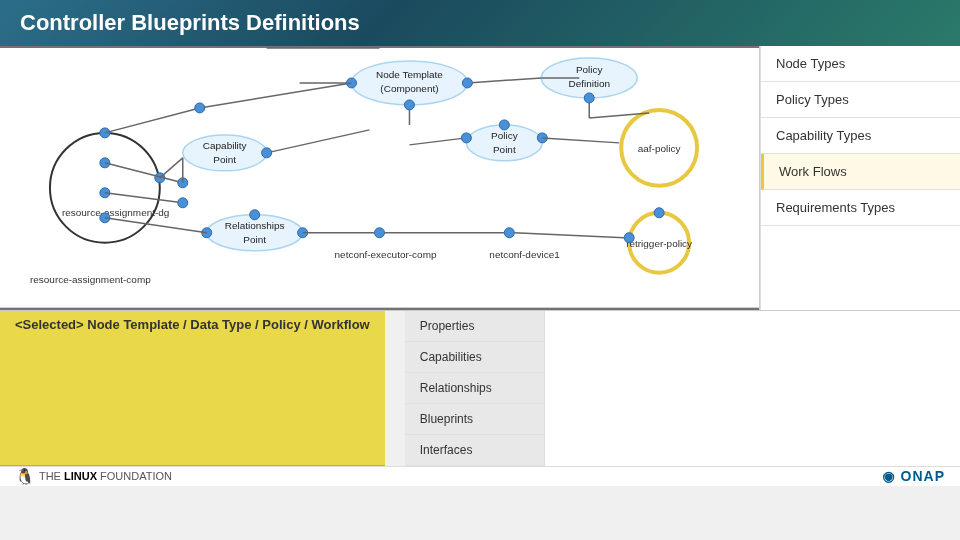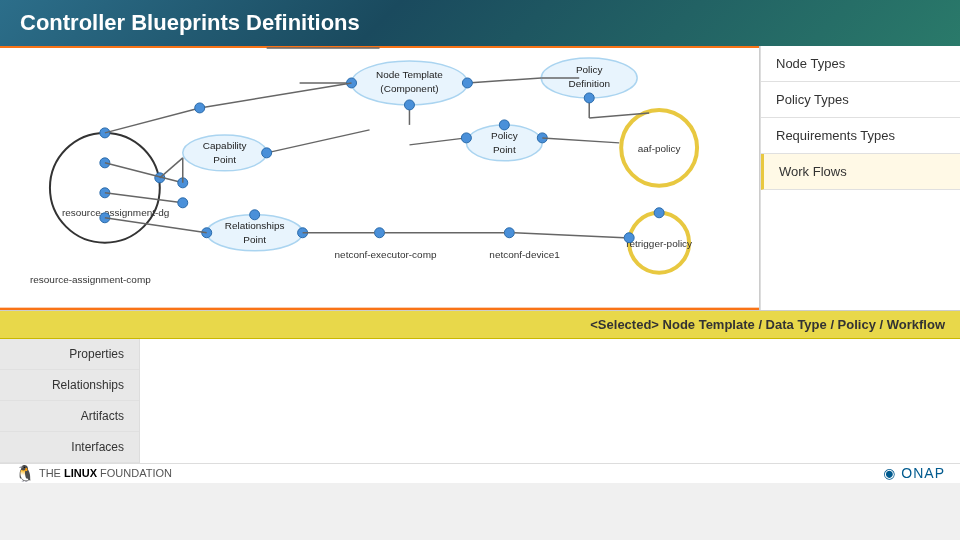--- a/index.html
+++ b/index.html
@@ -32,21 +32,21 @@
 
     
     .main-content {
       display: flex;
       flex: 1;
     }
 
     
     .diagram-area {
       flex: 1;
-      background: #f97316;
+      background: #737373;
       position: relative;
       border-right: 1px solid #ccc;
     }
 
     
     .right-panel {
       width: 200px;
       background: white;
       border-left: 1px solid #ddd;
       display: flex;
@@ -63,37 +63,37 @@
 
     .right-panel-item.active-workflow {
       background: #fff9e6;
       border-left: 3px solid #e8c840;
     }
 
     
     .bottom-section {
       height: 200px;
       display: flex;
-      flex-direction: column;
+      flex-direction: row;
       border-top: 1px solid #ccc;
-      text-align: right;
     }
 
     .selected-bar {
       background: #e8d84a;
       padding: 6px 15px;
       font-size: 13px;
       font-weight: bold;
       color: #333;
       border-bottom: 1px solid #c9b800;
     }
 
     .bottom-panels {
       display: flex;
       flex: 1;
+      padding-left: 20px;
     }
 
     .left-nav {
       width: 140px;
       background: #f5f5f5;
       border-right: 1px solid #ddd;
     }
 
     .left-nav-item {
       padding: 8px 15px;
@@ -309,59 +309,65 @@
     </div>
 
     <div class="right-panel">
       <div class="right-panel-item">
         <span>Node Types</span>
       </div>
       <div class="right-panel-item">
         <span>Policy Types</span>
       </div>
       <div class="right-panel-item">
-        <span>Requirements Types</span>
+        <span>Capability Types</span>
       </div>
       <div class="right-panel-item active-workflow">
         <span>Work Flows</span>
+      </div>
+      <div class="right-panel-item">
+        <span>Requirements Types</span>
       </div>
     </div>
 
   </div>
 
   <div class="bottom-section">
     <div class="selected-bar">
       <span>&lt;Selected&gt; Node Template / Data Type / Policy / Workflow</span>
     </div>
     <div class="bottom-panels">
       <div class="left-nav">
         <div class="left-nav-item">
           <span>Properties</span>
         </div>
         <div class="left-nav-item">
+          <span>Capabilities</span>
+        </div>
+        <div class="left-nav-item">
           <span>Relationships</span>
         </div>
         <div class="left-nav-item">
-          <span>Artifacts</span>
+          <span>Blueprints</span>
         </div>
         <div class="left-nav-item">
           <span>Interfaces</span>
         </div>
       </div>
       <div class="content-panel"></div>
     </div>
   </div>
 
   <div class="footer">
     <div class="footer-logo-linux">
       <span class="tux-icon">🐧</span>
       <span>
         <span class="the">THE </span>
         <span class="linux">LINUX</span>
         <span class="foundation"> FOUNDATION</span>
       </span>
     </div>
-    <div style="font-size:12px; color:#005a8e; font-weight:normal; letter-spacing:1px;margin-left:29px;">
+    <div style="font-size:12px; color:#005a8e; font-weight:bold; letter-spacing:1px;margin-left:29px;">
       <span style="color:#005a8e; font-size:14px;">◉ ONAP</span>
     </div>
   </div>
 
 </div>
 
 </body></html>

